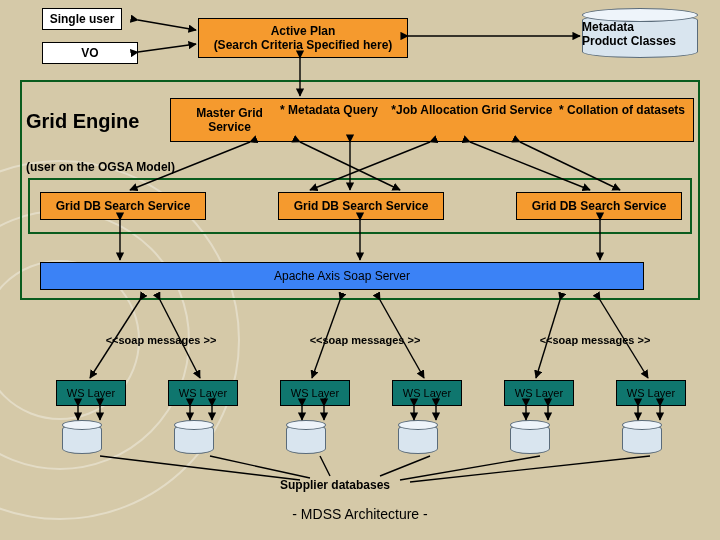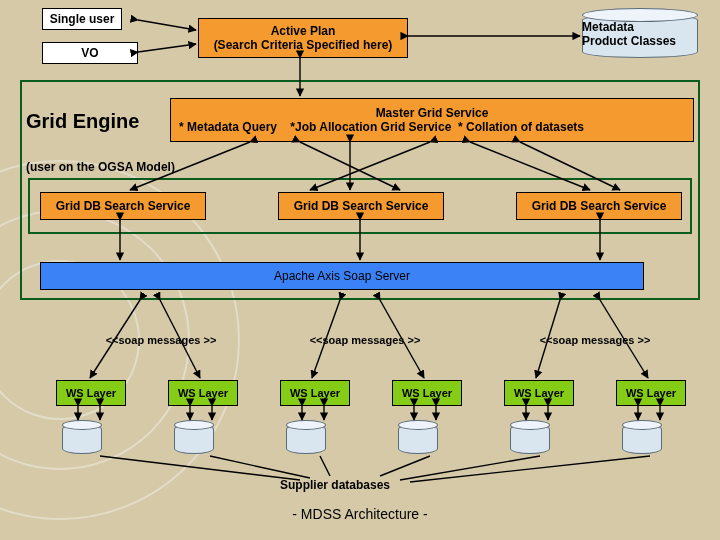--- a/index.html
+++ b/index.html
@@ -6,21 +6,21 @@
   body{width:720px;height:540px;background:#d5c9a8;font-family:Arial,sans-serif;font-size:12px;color:#000;position:relative;overflow:hidden}
   .bg-circ{position:absolute;border:2px solid rgba(255,255,255,.35);border-radius:50%}
   .c1{width:360px;height:360px;left:-120px;top:160px}
   .c2{width:260px;height:260px;left:-70px;top:210px}
   .c3{width:160px;height:160px;left:-20px;top:260px}
   .box{position:absolute;border:1px solid #000;display:flex;align-items:center;justify-content:center;text-align:center;padding:2px 4px;background:#fff}
   .orange{background:#f59a2e;font-weight:bold}
   .frame{position:absolute;border:2px solid #0a5c1e;background:transparent}
   .lbl{position:absolute;font-weight:bold}
   .note{position:absolute;font-weight:bold;font-size:11px;text-align:center}
-  .ws{position:absolute;border:1px solid #000;background:#84cc16;font-weight:bold;display:flex;align-items:center;justify-content:center;font-size:11px;padding:2px 4px}
+  .ws{position:absolute;border:1px solid #000;background:#0f766e;font-weight:normal;display:flex;align-items:center;justify-content:center;font-size:11px;padding:2px 4px}
   svg.arrows{position:absolute;left:0;top:0;width:720px;height:540px;pointer-events:none}
   .cyl{position:absolute}
   .cyl .body{width:100%;height:100%;background:#d9e5ef;border:1px solid #5a6b7a;border-radius:50%/18%;}
   .cyl .top{position:absolute;left:0;top:-4px;width:100%;height:10px;background:#eef4fa;border:1px solid #5a6b7a;border-radius:50%}
   .big-cyl .body{border-radius:50%/14%}
   .big-cyl .top{height:14px;top:-6px}
   .title{position:absolute;width:100%;text-align:center;font-weight:normal}
 </style>
 </head>
 <body>
@@ -44,21 +44,21 @@
     <div>Metadata</div>
     <div>Product Classes</div>
   </div>
 </div>
 
 <div class="frame" style="left:20px;top:80px;width:680px;height:220px"></div>
 
 <div class="lbl" style="left:26px;top:110px;font-size:20px">Grid Engine</div>
 <div class="lbl" style="left:26px;top:160px;font-size:12px;font-weight:bold">(user on the OGSA Model)</div>
 
-<div class="box orange" style="left:170px;top:98px;width:524px;height:44px;flex-direction:column;align-items:flex-start;padding:4px 8px">
+<div class="box orange" style="left:170px;top:98px;width:524px;height:44px;flex-direction:row;align-items:flex-start;padding:4px 8px">
   <div style="align-self:center">Master Grid Service</div>
   <div style="white-space:pre">* Metadata Query    *Job Allocation Grid Service  * Collation of datasets</div>
 </div>
 
 <div class="frame" style="left:28px;top:178px;width:664px;height:56px"></div>
 <div class="box orange" style="left:40px;top:192px;width:166px;height:28px">Grid DB Search Service</div>
 <div class="box orange" style="left:278px;top:192px;width:166px;height:28px">Grid DB Search Service</div>
 <div class="box orange" style="left:516px;top:192px;width:166px;height:28px">Grid DB Search Service</div>
 
 <div class="box" style="left:40px;top:262px;width:604px;height:28px;font-weight:normal;background:#3b82f6">Apache Axis Soap Server</div>

